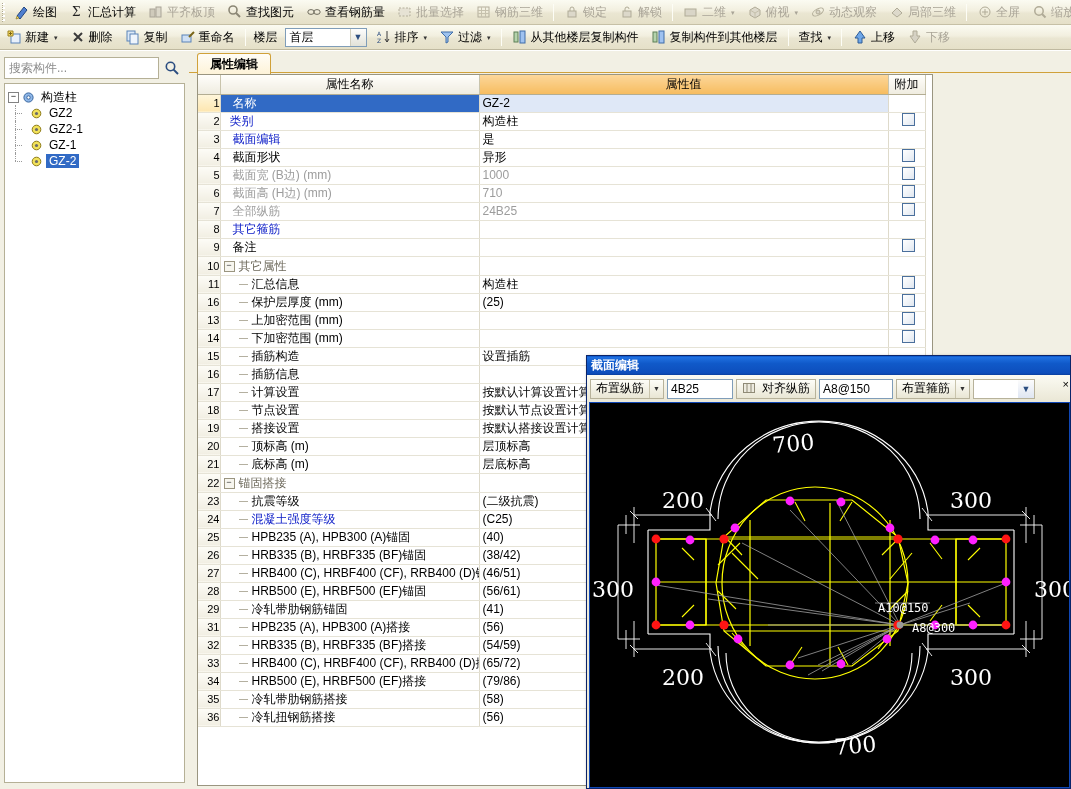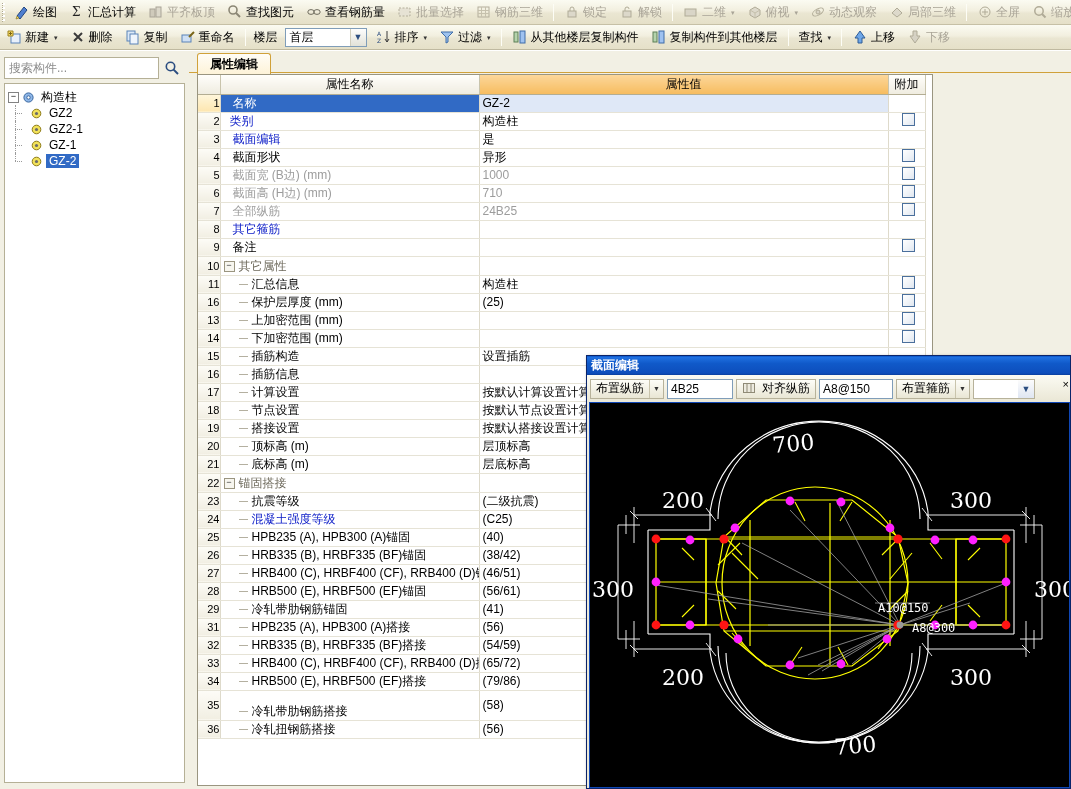--- a/index.html
+++ b/index.html
@@ -808,21 +808,21 @@
               <td class="att"></td>
             </tr>
             <tr>
               <td class="num">34</td>
               <td class="name"><span class=" indent1" style="margin-left: 14px;">HRB500 (E), HRBF500 (EF)搭接</span></td>
               <td class="val"><span>(79/86)</span></td>
               <td class="att"></td>
             </tr>
             <tr>
               <td class="num">35</td>
-              <td class="name"><span class=" indent1" style="margin-left: 14px; margin-top: 12px;">冷轧带肋钢筋搭接</span></td>
+              <td class="name"><span class=" indent1" style="margin-left: 14px;">冷轧带肋钢筋搭接</span></td>
               <td class="val"><span>(58)</span></td>
               <td class="att"></td>
             </tr>
             <tr>
               <td class="num">36</td>
               <td class="name"><span class=" indent1" style="margin-left: 14px;">冷轧扭钢筋搭接</span></td>
               <td class="val"><span>(56)</span></td>
               <td class="att"></td>
             </tr>
           </tbody>

